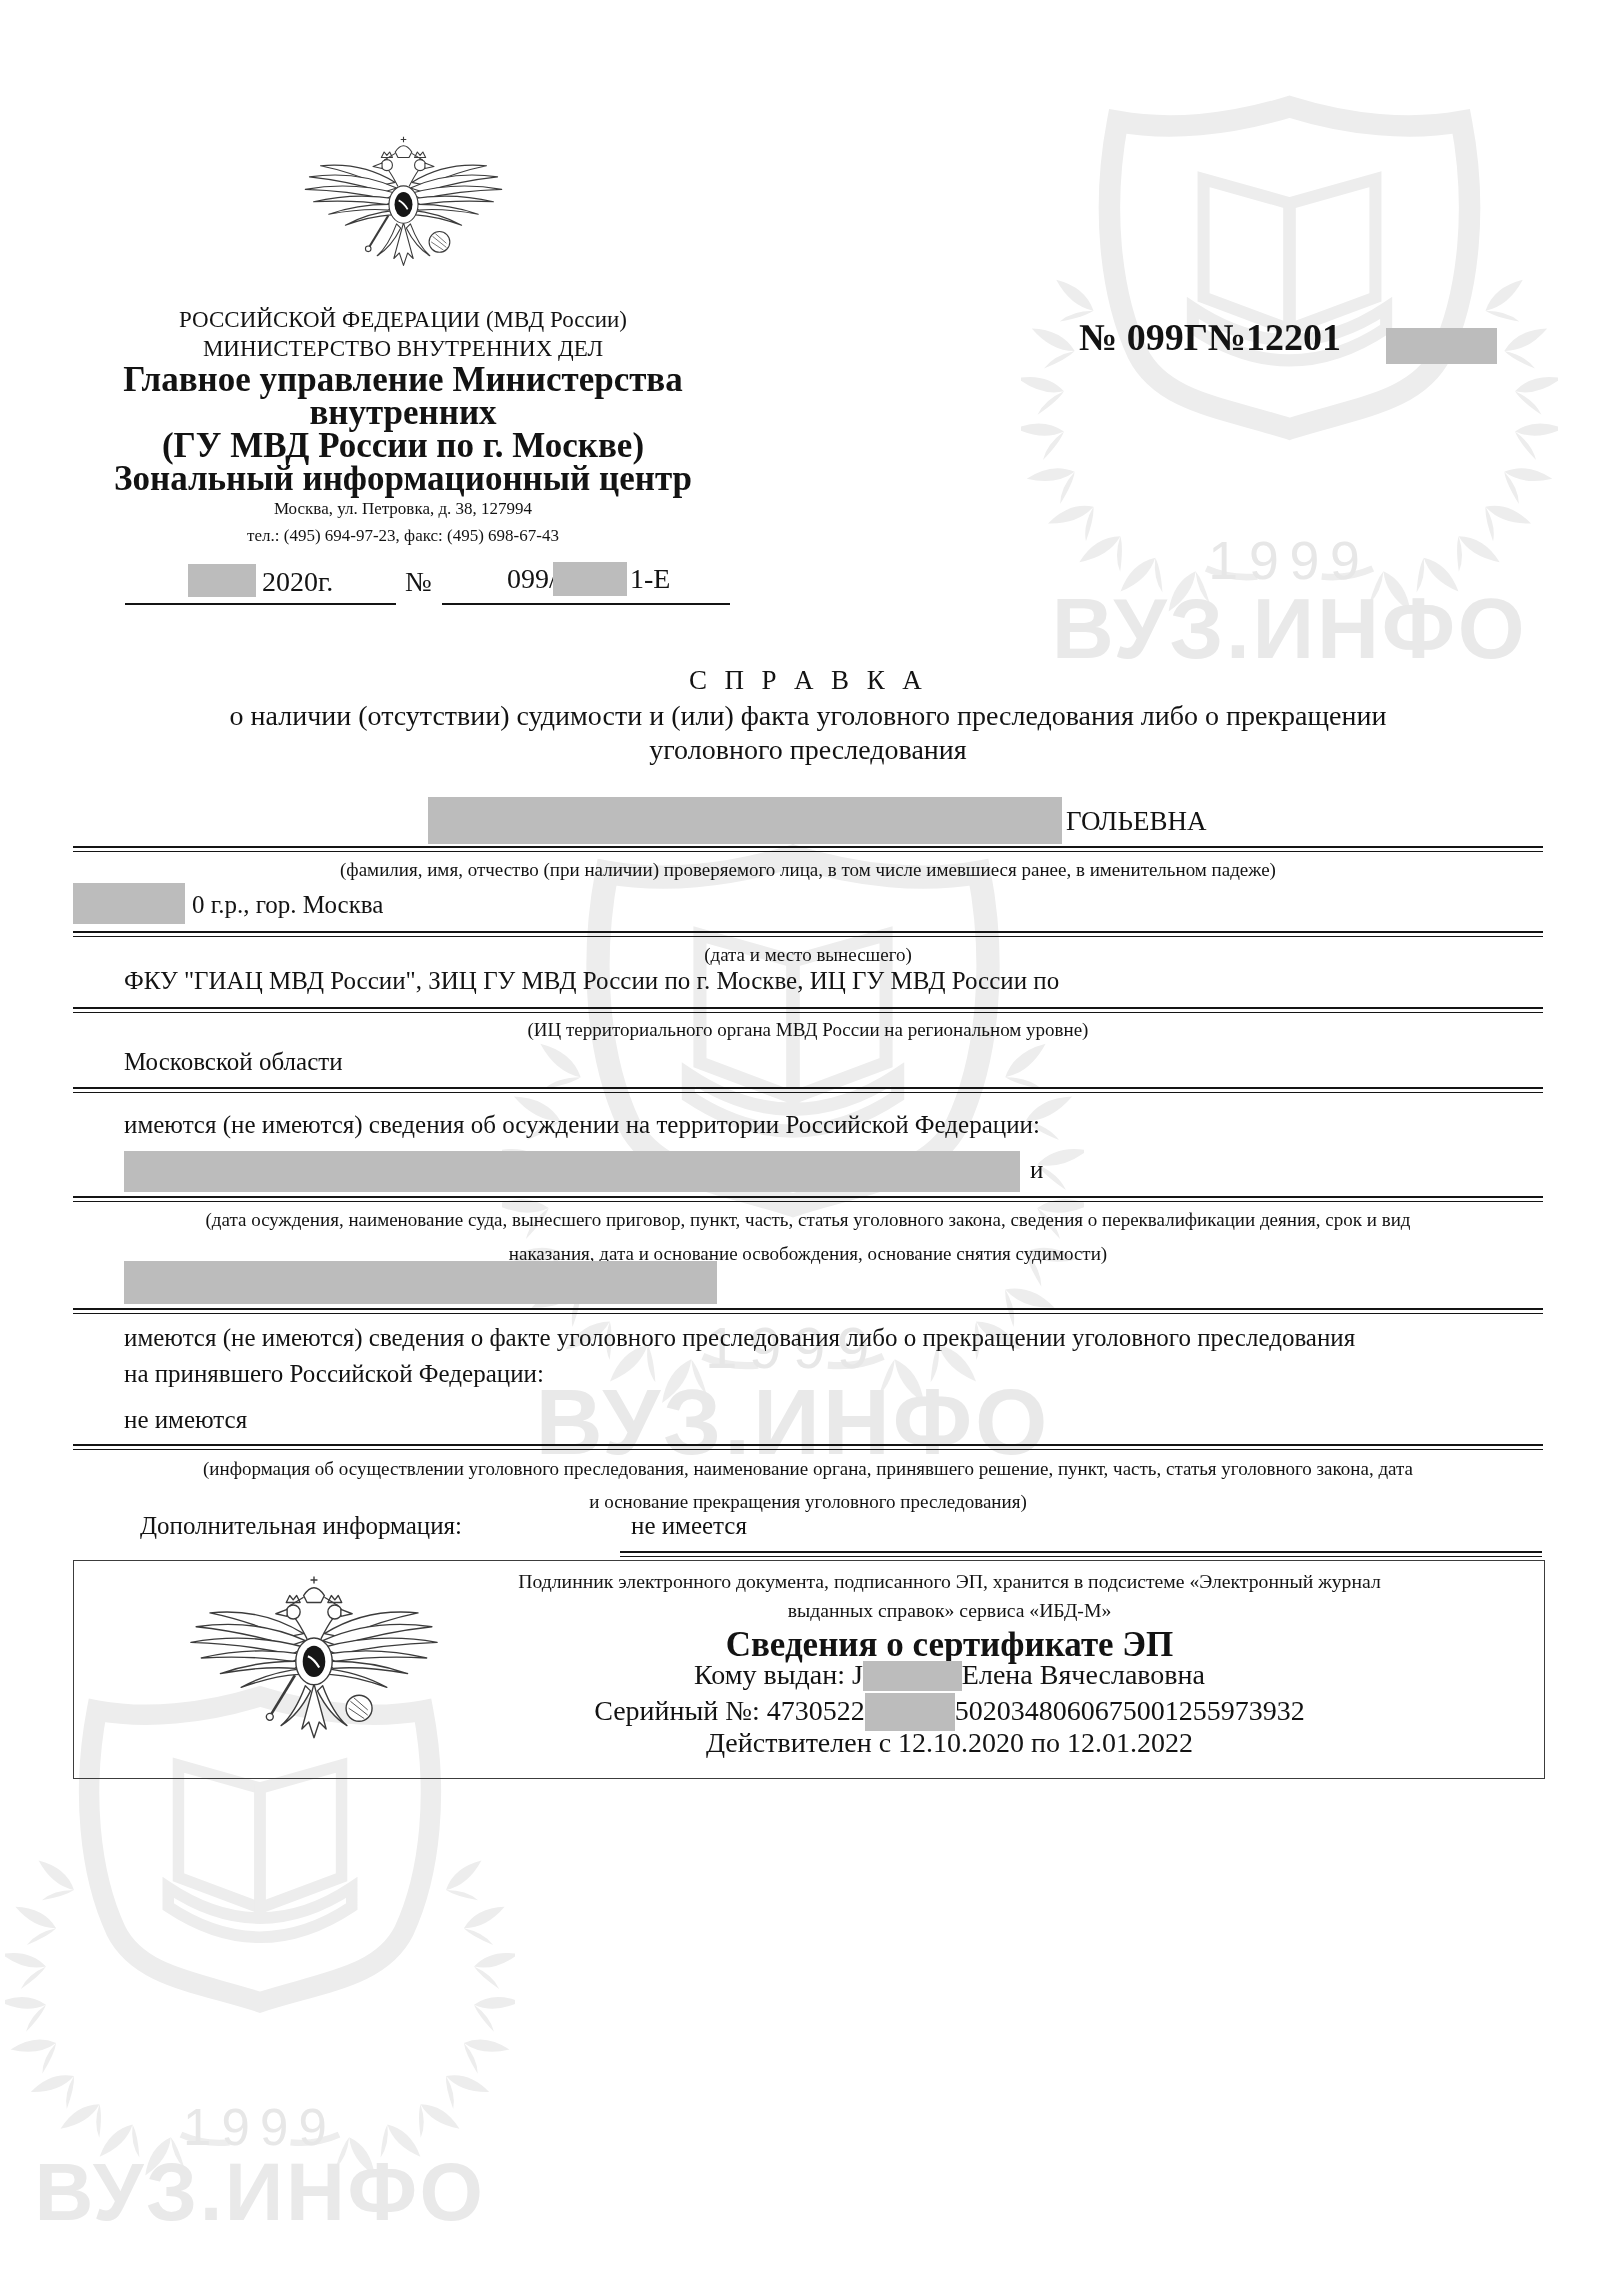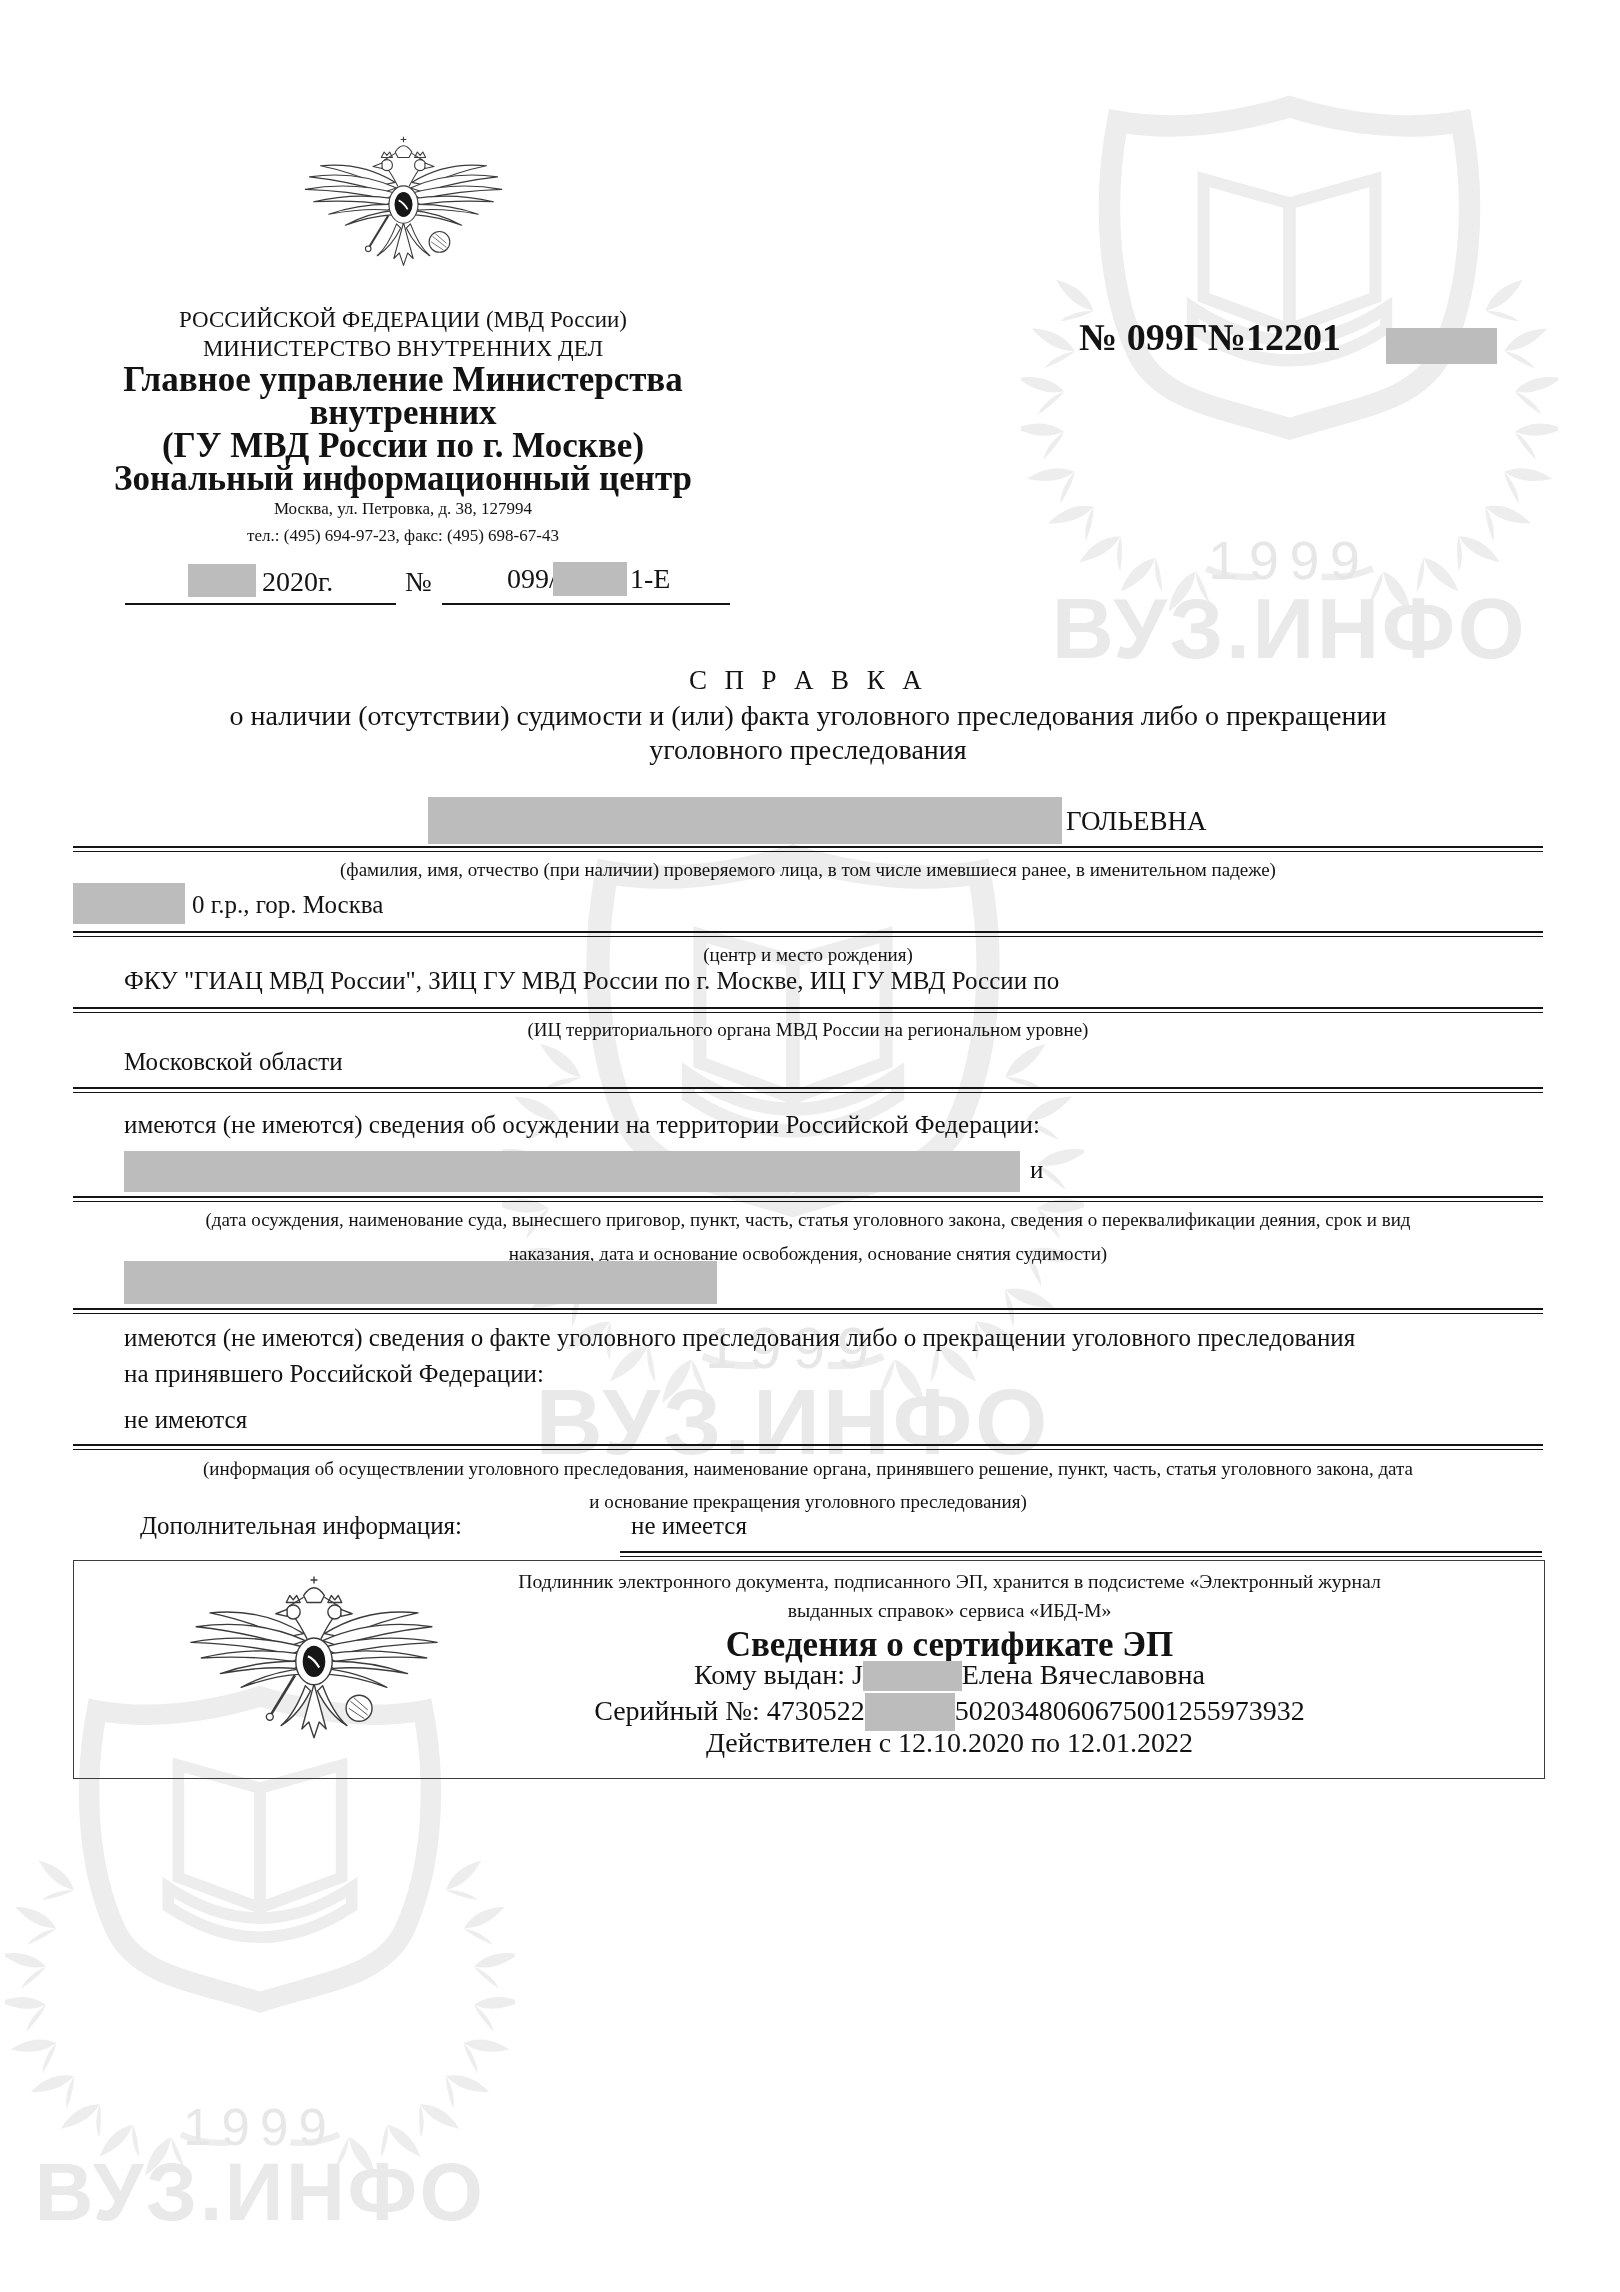--- a/index.html
+++ b/index.html
@@ -149,21 +149,21 @@
   <div class="txt fs27 cen" style="left:73px;top:734px;width:1470px">уголовного преследования</div>
 
   <div class="red" style="left:428px;top:797px;width:634px;height:47px"></div>
   <div class="txt fs30" style="left:1066px;top:806px">ГОЛЬЕВНА</div>
   <div class="dline" style="left:73px;top:846px;width:1470px"></div>
   <div class="txt fs21 cen" style="left:73px;top:857px;width:1470px">(фамилия, имя, отчество (при наличии) проверяемого лица, в том числе имевшиеся ранее, в именительном падеже)</div>
 
   <div class="red" style="left:73px;top:883px;width:112px;height:41px"></div>
   <div class="txt fs28" style="left:192px;top:891px">0 г.р., гор. Москва</div>
   <div class="dline" style="left:73px;top:931px;width:1470px"></div>
-  <div class="txt fs21 cen" style="left:73px;top:942px;width:1470px">(центр и место рождения)</div>
+  <div class="txt fs21 cen" style="left:73px;top:942px;width:1470px">(дата и место вынесшего)</div>
 
   <div class="txt fs28" style="left:124px;top:967px">ФКУ "ГИАЦ МВД России", ЗИЦ ГУ МВД России по г. Москве, ИЦ ГУ МВД России по</div>
   <div class="dline" style="left:73px;top:1007px;width:1470px"></div>
   <div class="txt fs21 cen" style="left:73px;top:1017px;width:1470px">(ИЦ территориального органа МВД России на региональном уровне)</div>
   <div class="txt fs28" style="left:124px;top:1048px">Московской области</div>
   <div class="dline" style="left:73px;top:1087px;width:1470px"></div>
 
   <div class="txt fs28" style="left:124px;top:1111px">имеются (не имеются) сведения об осуждении на территории Российской Федерации:</div>
   <div class="red" style="left:124px;top:1151px;width:896px;height:41px"></div>
   <div class="txt fs28" style="left:1030px;top:1156px">и</div>

